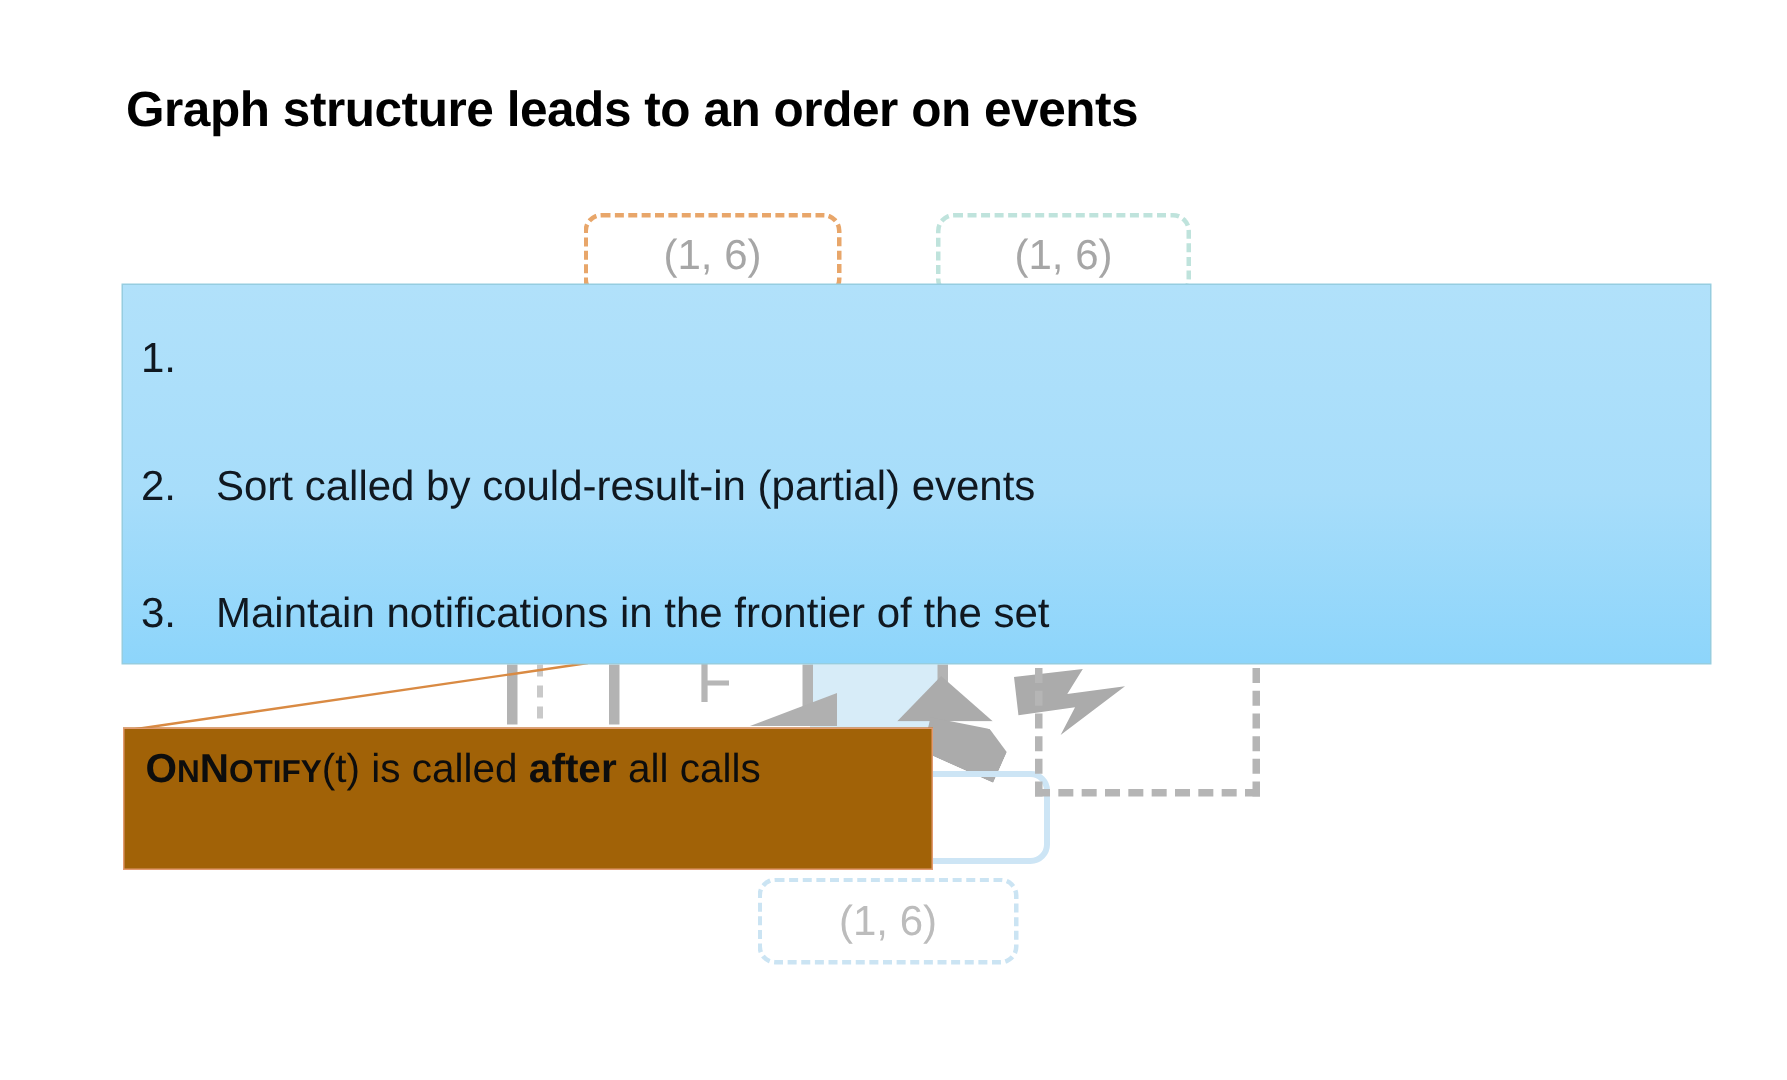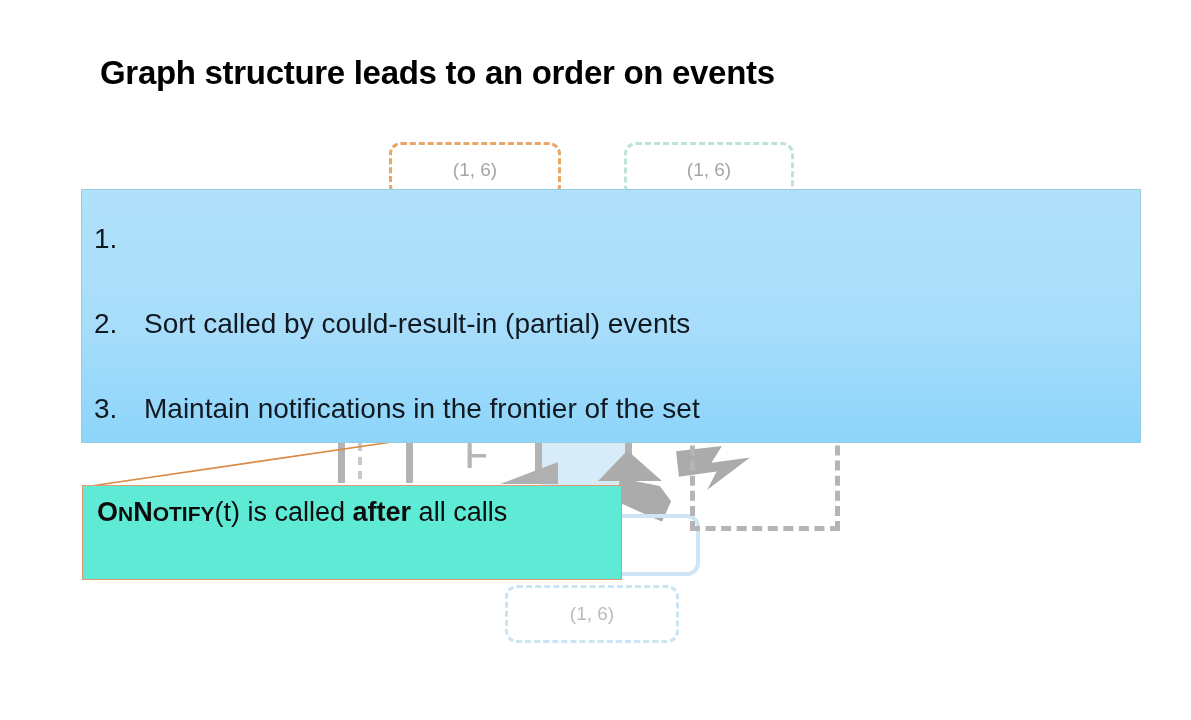--- a/index.html
+++ b/index.html
@@ -14,21 +14,21 @@
     position: relative;
     width: 1191px;
     height: 720px;
     background: #ffffff;
     overflow: hidden;
   }
 
   
   #slide-title {
     position: absolute;
-    left: 100px;
+    left: 84px;
     top: 54px;
     font-size: 33px;
     font-weight: bold;
     color: #000000;
     letter-spacing: -0.3px;
     white-space: nowrap;
   }
 
   
   .bg-layer {
@@ -39,21 +39,21 @@
   
   .cap-box {
     position: absolute;
     box-sizing: border-box;
     border-width: 3px;
     border-style: dashed;
     border-radius: 12px;
     display: flex;
     align-items: center;
     justify-content: center;
-    font-size: 19px;
+    font-size: 28px;
     color: #a6a6a6;
   }
   #cap-box-orange {
     left: 389px;
     top: 142px;
     width: 172px;
     height: 56px;
     border-color: #e8a66a;
   }
   #cap-box-teal {
@@ -223,21 +223,21 @@
   .summary-item .b { font-weight: normal; }
 
   
   #callout {
     position: absolute;
     left: 82px;
     top: 485px;
     width: 540px;
     height: 95px;
     box-sizing: border-box;
-    background: #5eead4;
+    background: #a16207;
     border: 1px solid #e29a70;
     padding: 8px 14px 0 14px;
   }
   .callout-line {
     font-size: 27px;
     color: #0d0d0d;
     line-height: 1.38;
     white-space: nowrap;
   }
   .sc {

